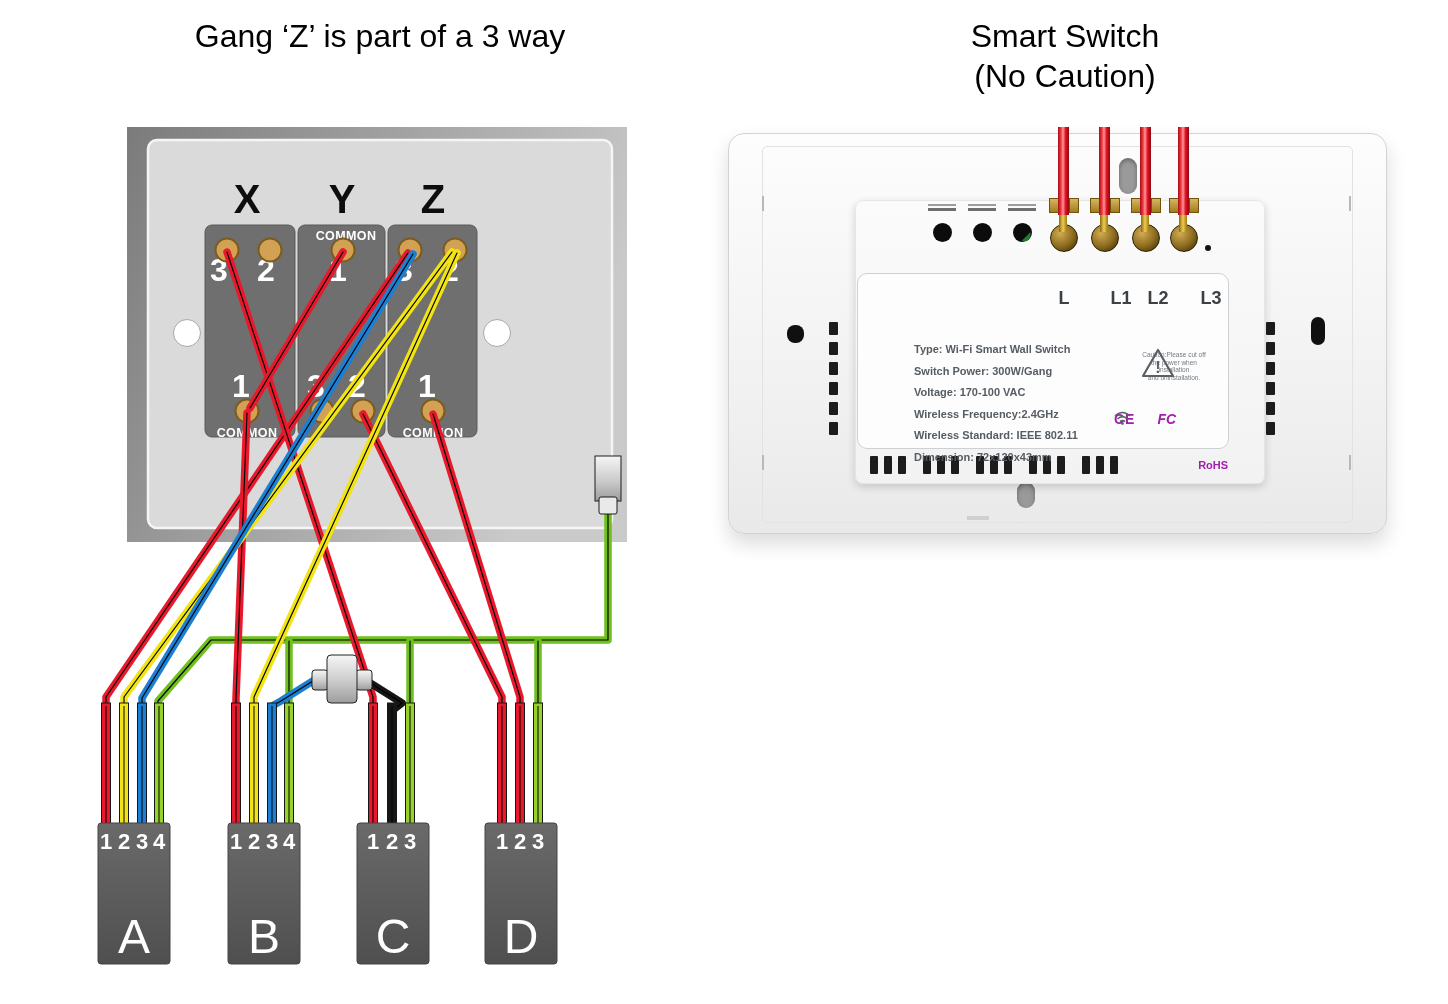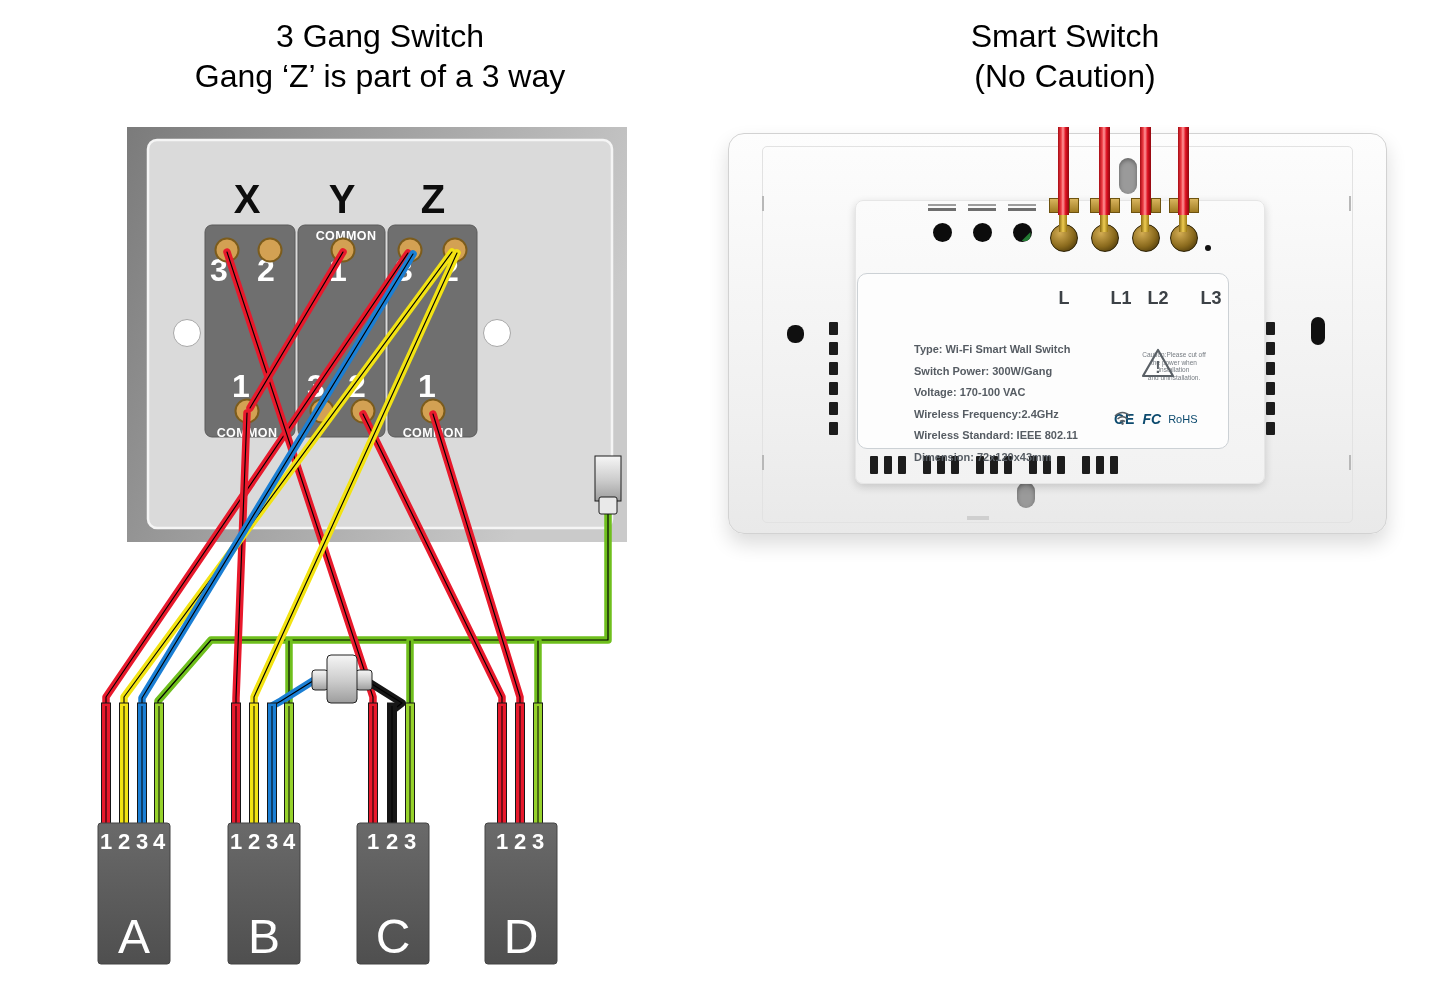--- a/index.html
+++ b/index.html
@@ -32,38 +32,37 @@
   .ss-dot{position:absolute;width:19px;height:19px;border-radius:50%;background:#0c0c0c;overflow:hidden;}
   .ss-dot .wedge{position:absolute;right:1px;bottom:1px;width:9px;height:9px;background:#237a33;
                  clip-path:polygon(100% 0,100% 100%,0 100%);}
   .ss-vent{position:absolute;background:#1c1c1c;border-radius:1px;}
   .ss-sticker{position:absolute;left:857px;top:273px;width:370px;height:174px;border-radius:10px;
               background:#fdfdfd;border:1px solid #ccd1d5;}
   .ss-tlabel{position:absolute;top:14px;transform:translateX(-50%);font-size:18px;font-weight:bold;color:#3c4146;}
   .ss-specs{position:absolute;left:56px;top:65px;font-size:11px;font-weight:bold;color:#565c63;line-height:21.6px;white-space:nowrap;}
   .ss-warning{position:absolute;left:283px;top:74px;width:66px;text-align:center;}
   .ss-caution{margin-top:3px;font-size:6.5px;line-height:7.5px;color:#757b81;}
-  .ss-certs{position:absolute;left:256px;top:137px;display:flex;align-items:center;gap:7px;color:#0c4a6e;}
+  .ss-certs{position:absolute;left:256px;top:137px;display:flex;gap:22px;color:#a21caf;}
   .ss-certs .ce{font-size:14px;font-weight:bold;letter-spacing:1px;}
   .ss-certs .fc{font-size:14px;font-weight:bold;font-style:italic;}
-  .ss-certs .rohs{font-size:11px;font-weight:normal;}
+  .ss-certs .rohs{font-size:11px;font-weight:bold;margin-top:48px;}
   .ss-clamp{position:absolute;width:8px;height:13px;background:linear-gradient(180deg,#d9b55e,#a07c22);border:1px solid #6e530f;}
   .ss-screw{position:absolute;width:26px;height:26px;border-radius:50%;
             background:radial-gradient(circle at 35% 32%,#d2ab52,#8a6a1d 55%,#3c2c06 95%);border:1px solid #2c2104;}
   .ss-ferrule{position:absolute;width:8px;height:24px;background:linear-gradient(90deg,#8a6a10,#eecb52,#9c7a14);}
   .ss-rwire{position:absolute;width:11px;height:88px;
             background:linear-gradient(90deg,#a60b14,#ef3b43 28%,#ff9598 45%,#dd0f1f 70%,#8f0910);}
 </style>
 </head>
 <body>
 
 <div class="page">
 
   <div class="title" id="left-title">
-    <div>3 Gang Switch</div>
     <div>Gang ‘Z’ is part of a 3 way</div>
   </div>
   <div class="title" id="right-title">
     <div>Smart Switch</div>
     <div>(No Caution)</div>
   </div>
 
   <svg id="gang-svg" width="700" height="1004" viewBox="0 0 700 1004">
     <defs>
       <linearGradient id="bgGrad" x1="0" y1="0" x2="1" y2="0.35">

